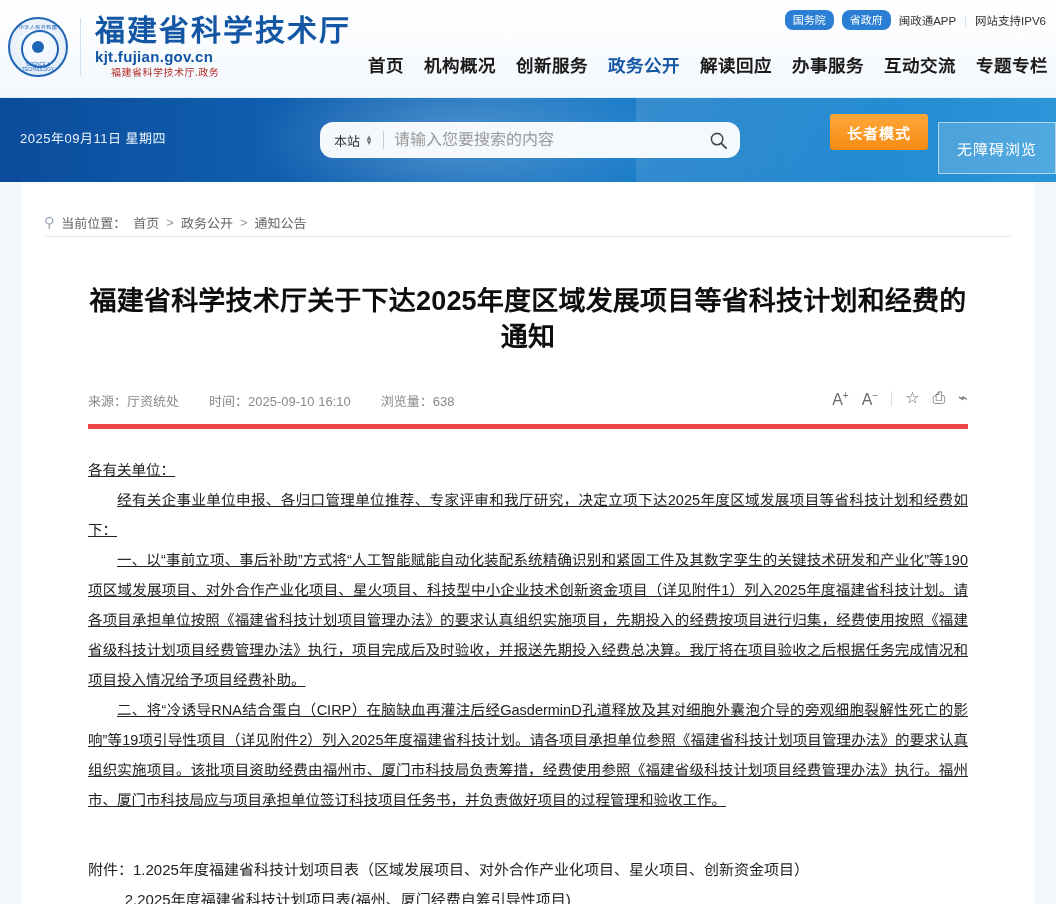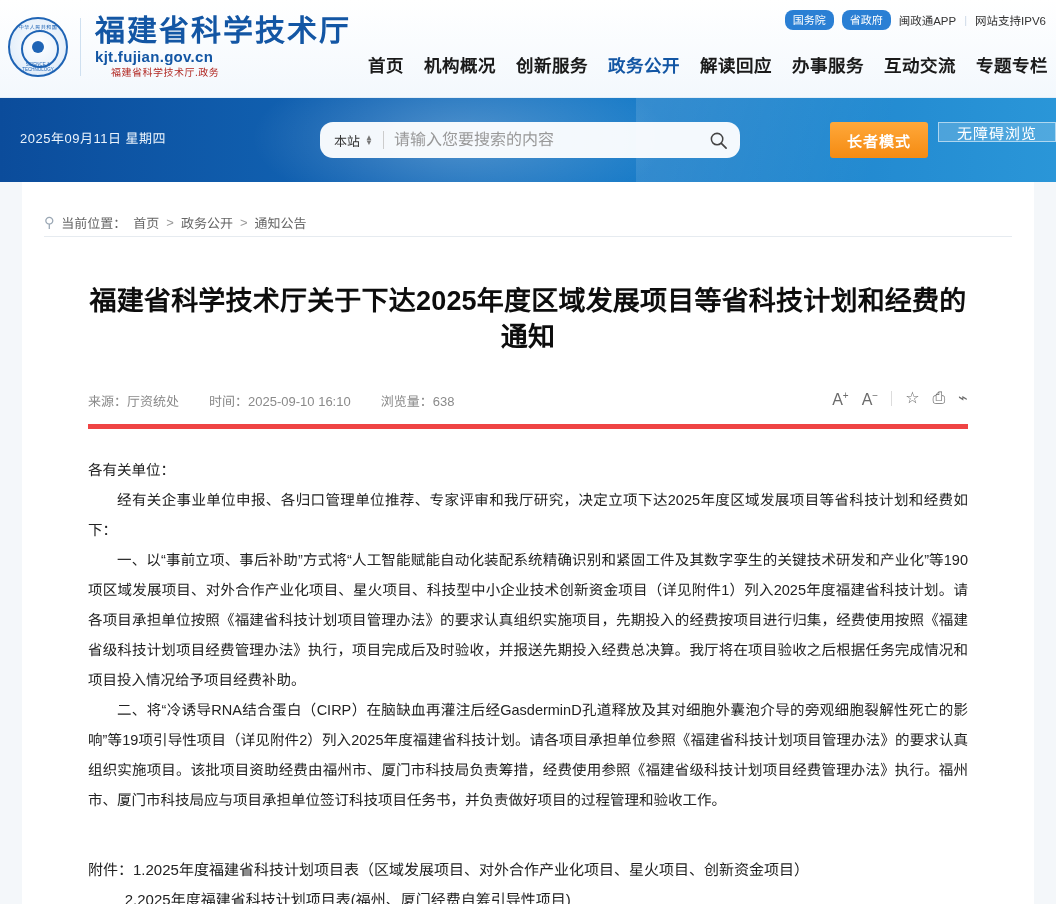--- a/index.html
+++ b/index.html
@@ -211,36 +211,36 @@
     font-family: "Liberation Sans", sans-serif;
   }
   .search-input::placeholder { color: #999; }
   .search-btn {
     width: 44px; height: 36px;
     display: flex; align-items: center; justify-content: center;
     cursor: pointer;
   }
   .btn-elder {
     position: absolute;
-    right: 128px; top: 24px;
+    right: 128px; top: 16px;
     width: 98px; height: 36px;
     background: linear-gradient(180deg, #ffa83a 0%, #f58b12 100%);
     color: #fff;
     font-size: 15px;
     font-weight: bold;
     border-radius: 3px;
     display: flex; align-items: center; justify-content: center;
     z-index: 3;
     cursor: pointer;
     letter-spacing: 1px;
   }
   .btn-access {
     position: absolute;
     right: 0px; top: 24px;
-    width: 118px; height: 20px;
+    width: 118px; height: 52px;
     background: rgba(255,255,255,0.18);
     border: 1px solid rgba(255,255,255,0.55);
     color: #fff;
     font-size: 15px;
     display: flex; align-items: center; justify-content: center;
     z-index: 3;
     cursor: pointer;
     letter-spacing: 1px;
   }
 
@@ -317,21 +317,21 @@
   .tool .sup { font-size: 10px; vertical-align: super; }
   .tool-sep { width: 1px; height: 15px; background: #dcdcdc; }
 
   .doc-body {
     margin-top: 26px;
     font-size: 14.5px;
     line-height: 30px;
     color: #222;
     font-family: "Liberation Sans", "DejaVu Sans", sans-serif;
   }
-  .doc-body p { text-align: justify; }
+  .doc-body p { text-align: justify; text-decoration: underline; }
   .indent { text-indent: 2em; }
   .attach {
     margin-top: 40px;
     font-size: 15px;
     line-height: 30px;
     color: #222;
   }
   .attach .l2 { padding-left: 2.45em; }
 </style>
 </head>

